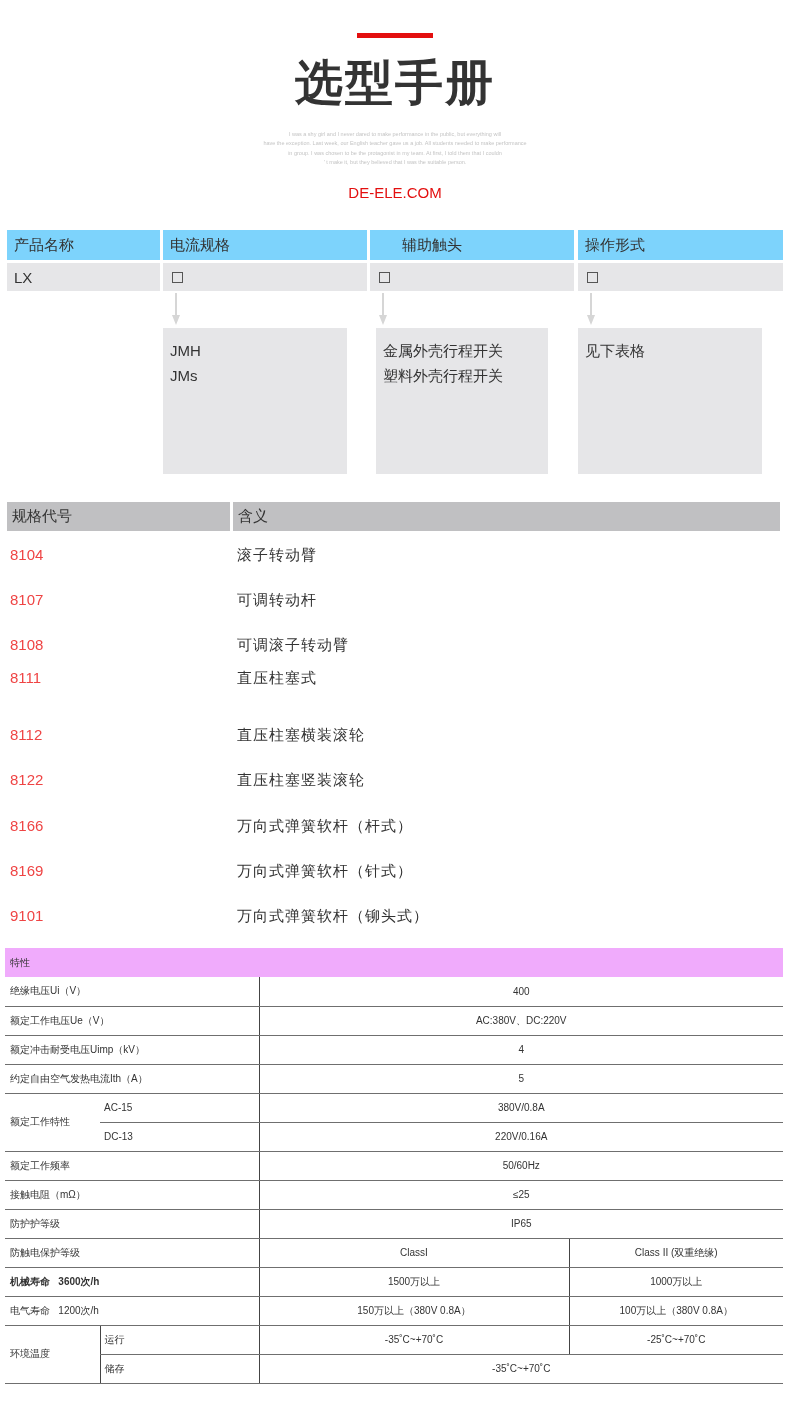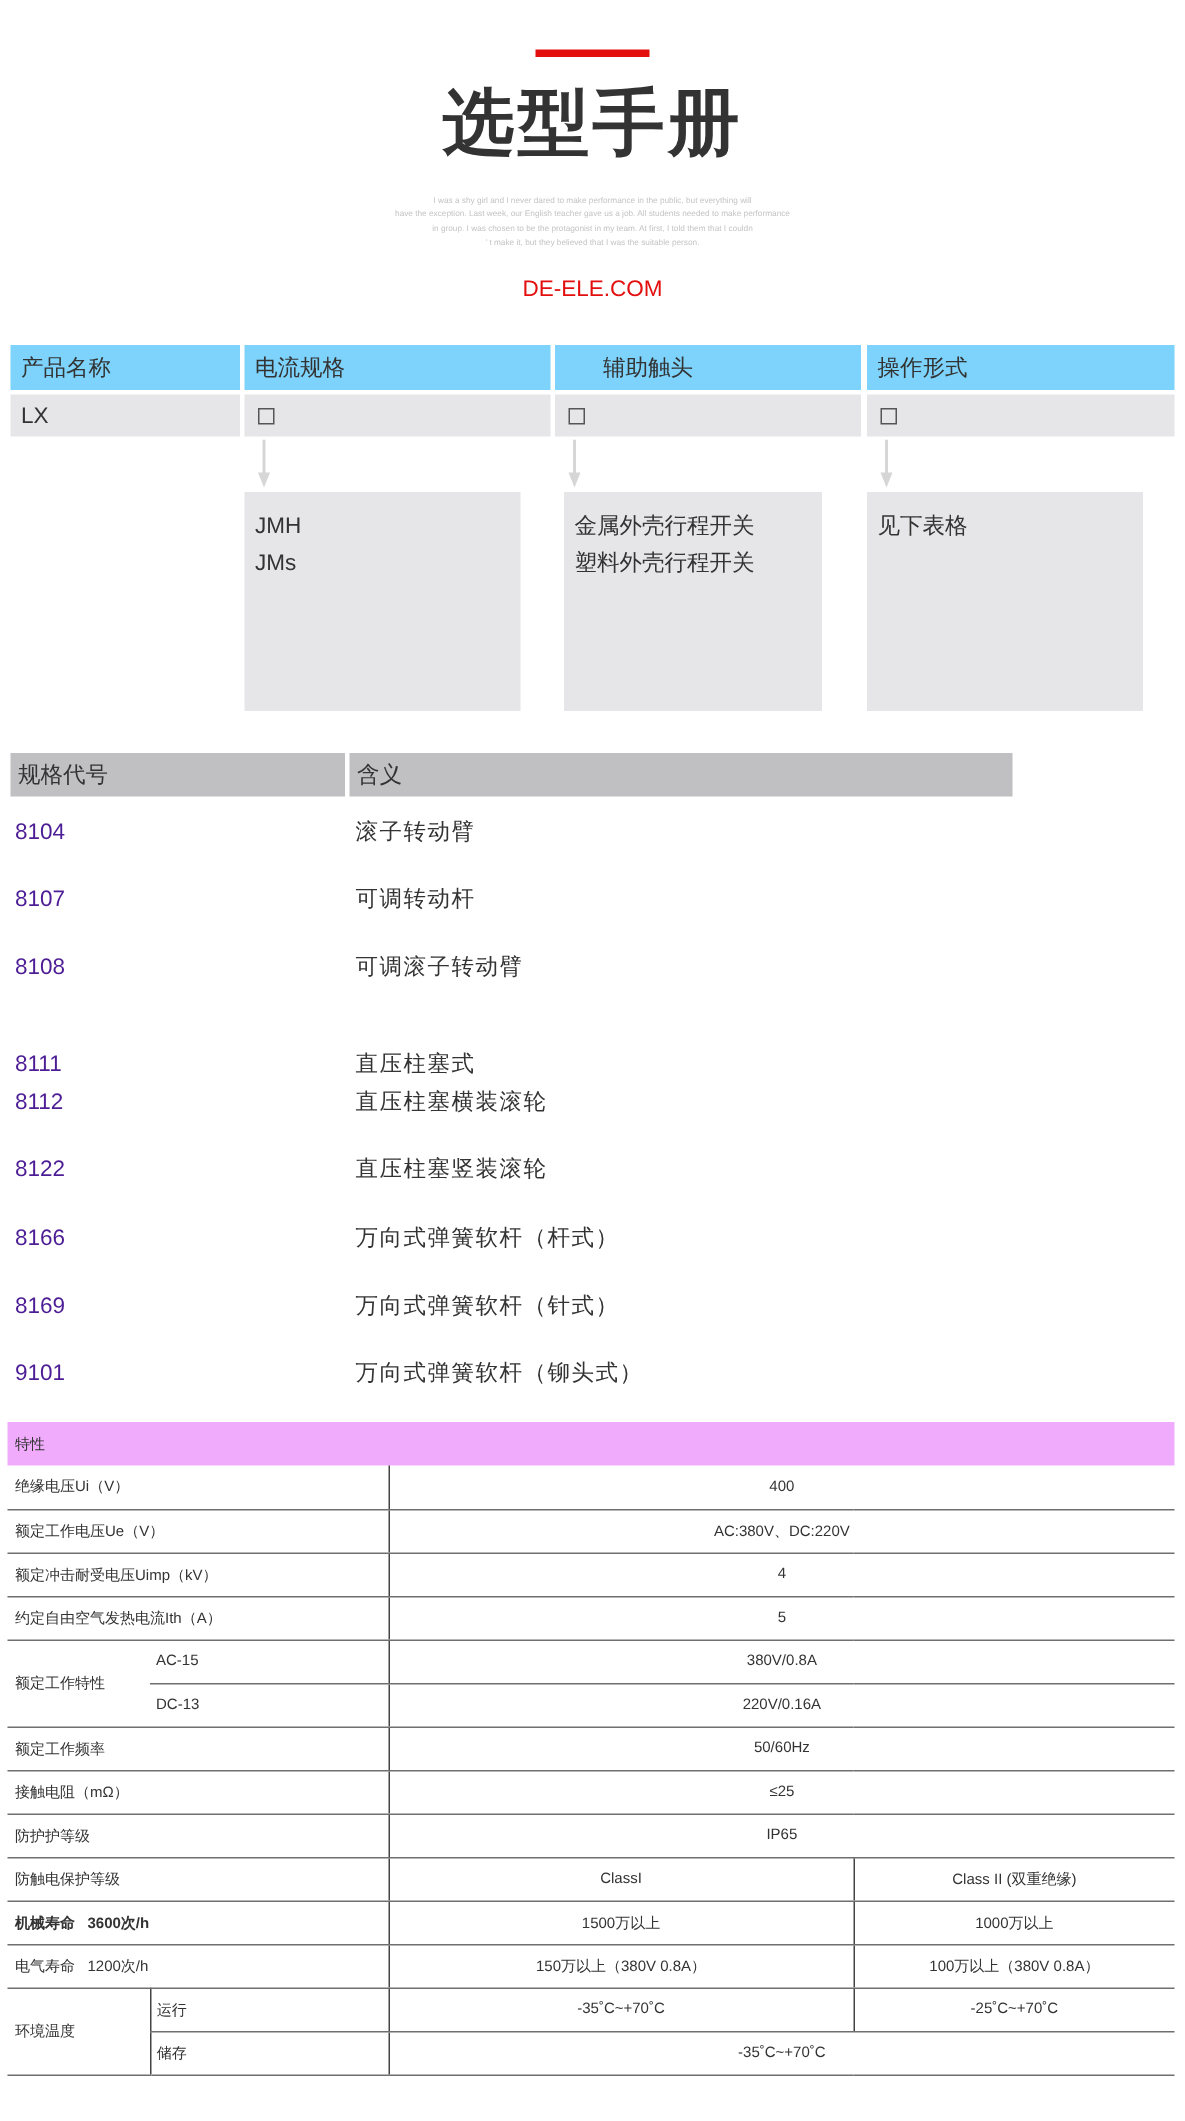--- a/index.html
+++ b/index.html
@@ -17,21 +17,21 @@
     .cell { position: absolute; padding-left: 7px; font-size: 15px; display: flex; align-items: center; }
     .hdr { background: #7dd3fc; color: #333333; height: 30px; top: 230px; }
     .val { background: #e6e6e8; height: 28px; top: 263px; }
     .box-glyph { width: 11px; height: 11px; border: 1.3px solid #555; display: inline-block; margin-left: 2px; }
     .arrow { position: absolute; top: 293px; width: 12px; height: 33px; }
     .detail { position: absolute; top: 328px; height: 146px; background: #e6e6e8; padding: 10px 0 0 7px; font-size: 15px; line-height: 25px; }
 
     
     .code-hdr { position: absolute; top: 502px; height: 29px; background: #c0c0c2; display: flex; align-items: center; padding-left: 5px; font-size: 15px; color: #333; }
     .code-row { position: absolute; left: 0; width: 790px; height: 45px; }
-    .code-row .c1 { position: absolute; left: 10px; top: 0; font-size: 15px; color: #4c1d95; line-height: 20px; text-align: center; }
+    .code-row .c1 { position: absolute; left: 10px; top: 0; font-size: 15px; color: #ef4444; line-height: 20px; text-align: center; }
     .code-row .c2 { position: absolute; left: 237px; top: 0; font-size: 15px; color: #333; line-height: 20px; letter-spacing: 1px; }
 
     
     .spec { position: absolute; left: 5px; top: 948px; width: 778px; }
     .spec-hdr { height: 29px; background: #f0abfc; font-size: 10px; display: flex; align-items: center; padding-left: 5px; color: #333; }
     table.st { border-collapse: collapse; width: 778px; font-size: 10px; color: #333; }
     table.st td { height: 29px; border-bottom: 1.5px solid #6f6f6f; padding: 0; vertical-align: middle; }
     table.st td.lbl { padding-left: 5px; }
     table.st td.center { text-align: center; }
     table.st td.bl { border-left: 1.3px solid #444; }
@@ -85,35 +85,35 @@
 </div>
 <div class="detail" style="left:376px;width:172px;">
   <div>金属外壳行程开关</div>
   <div>塑料外壳行程开关</div>
 </div>
 <div class="detail" style="left:578px;width:184px;">
   <div>见下表格</div>
 </div>
 
 <div class="code-hdr" style="left:7px;width:223px;">规格代号</div>
-<div class="code-hdr" style="left:233px;width:442px;">含义</div>
+<div class="code-hdr" style="left:233px;width:547px;">含义</div>
 
 <div class="code-row" style="top:545px;">
     <span class="c1">8104</span>
     <span class="c2">滚子转动臂</span>
   </div>
 <div class="code-row" style="top:590px;">
     <span class="c1">8107</span>
     <span class="c2">可调转动杆</span>
   </div>
 <div class="code-row" style="top:635px;">
     <span class="c1">8108</span>
     <span class="c2">可调滚子转动臂</span>
   </div>
-<div class="code-row" style="top:700px;">
+<div class="code-row" style="top:668px;">
     <span class="c1">8111</span>
     <span class="c2">直压柱塞式</span>
   </div>
 <div class="code-row" style="top:725px;">
     <span class="c1">8112</span>
     <span class="c2">直压柱塞横装滚轮</span>
   </div>
 <div class="code-row" style="top:770px;">
     <span class="c1">8122</span>
     <span class="c2">直压柱塞竖装滚轮</span>

